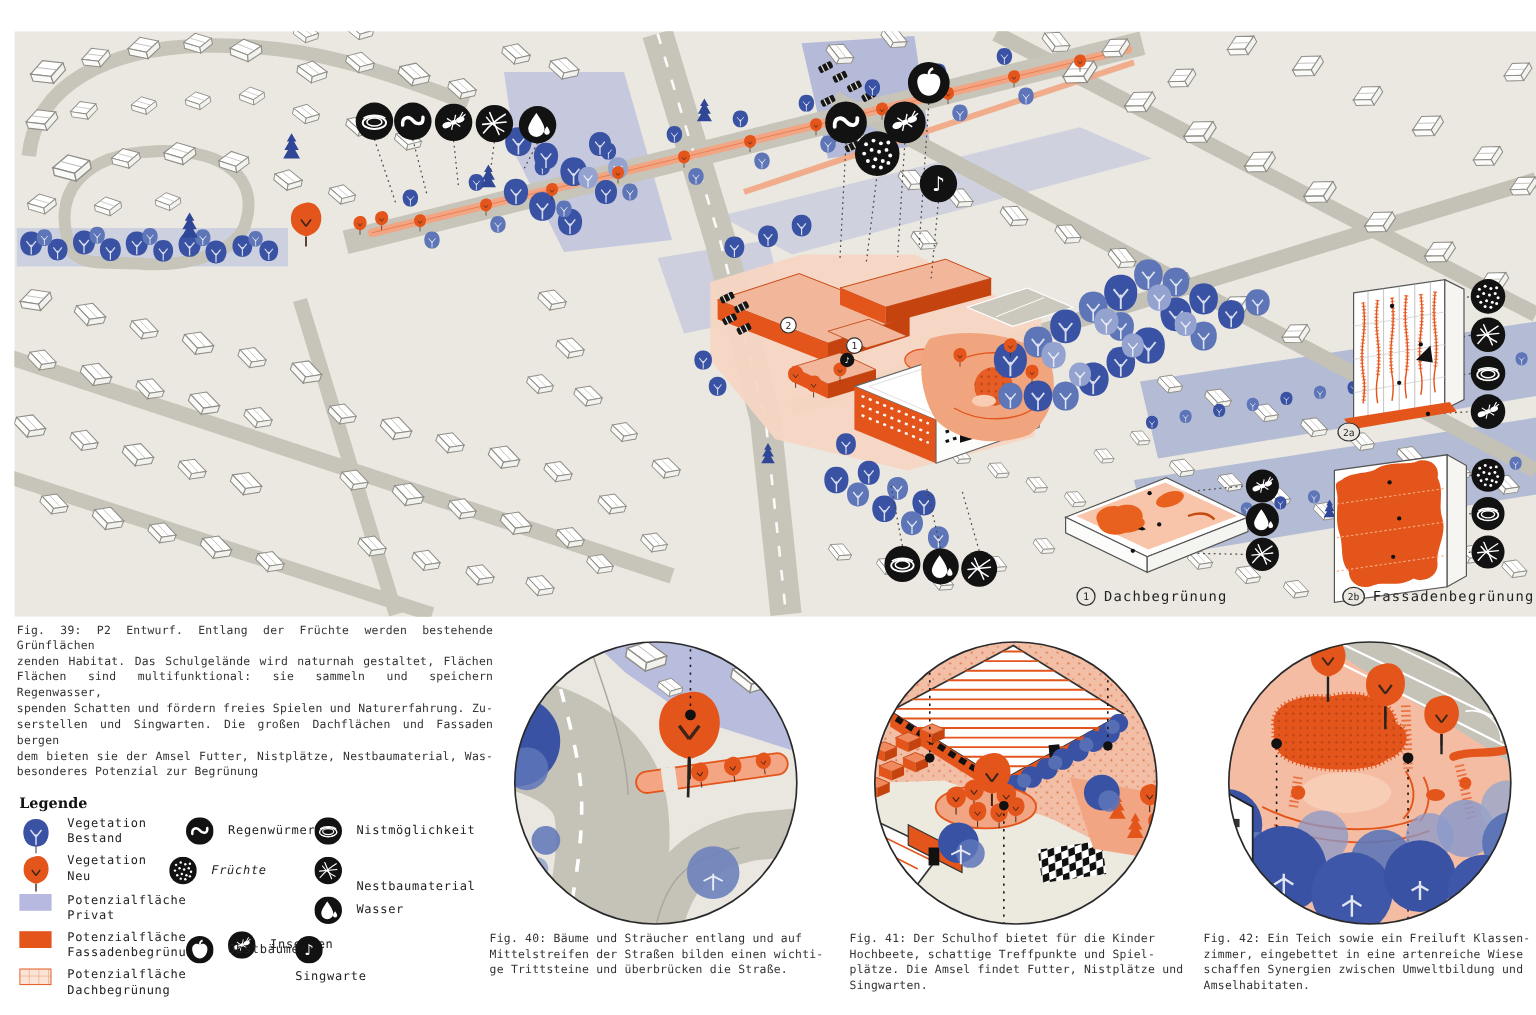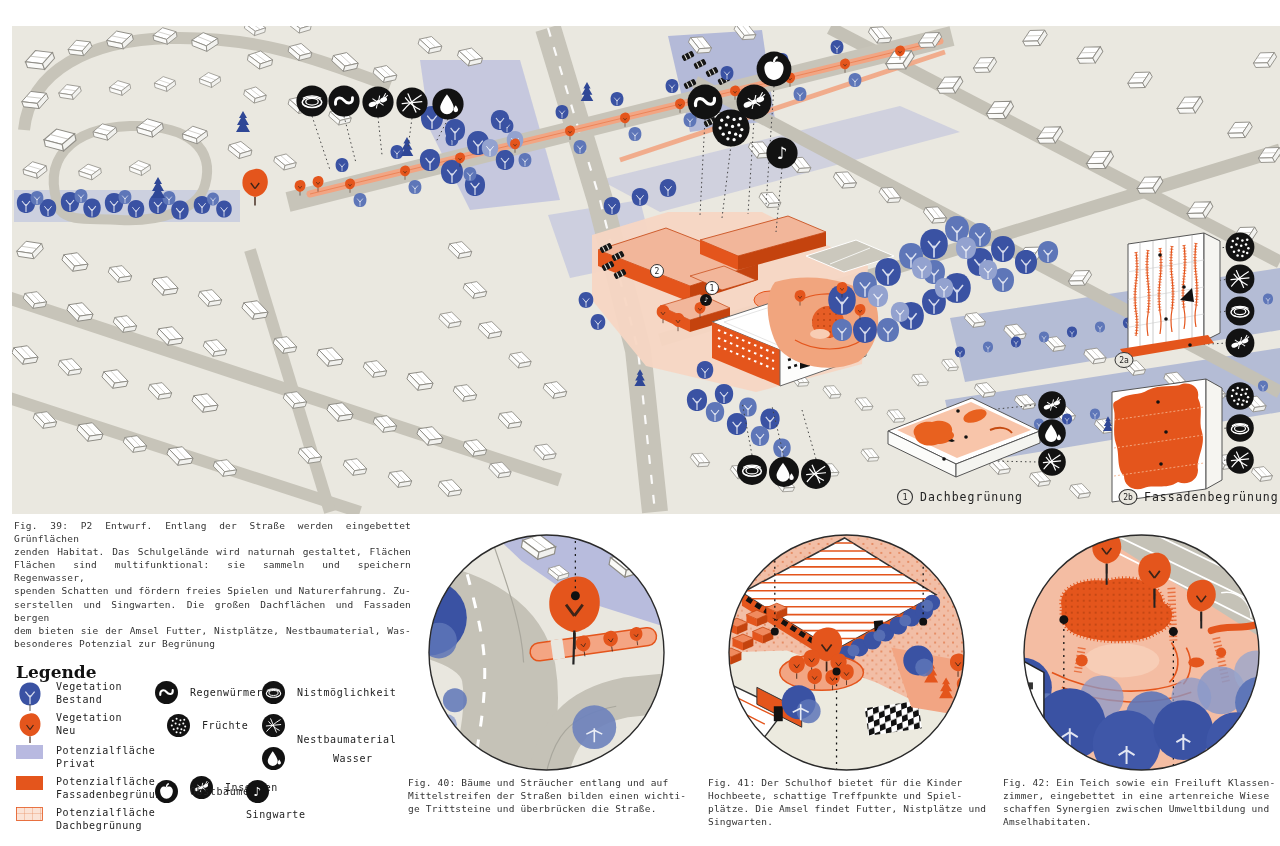--- a/index.html
+++ b/index.html
@@ -3,21 +3,21 @@
 <meta charset="utf-8">
 <style>
   html,body{margin:0;padding:0;background:#ffffff;}
   #board{position:relative;width:1280px;height:846px;background:#ffffff;overflow:hidden;
          font-family:"DejaVu Sans Mono","Liberation Mono",monospace;color:#2b2b2b;}
   #map-svg{position:absolute;left:0;top:0;}
   .caption{position:absolute;font-size:9.5px;line-height:13.1px;color:#333;letter-spacing:0.2px;}
   .jline{text-align:justify;text-align-last:justify;}
   #fig39-caption{left:14px;top:519px;width:397px;}
   #legend-title{position:absolute;left:16px;top:662px;font-family:"DejaVu Serif","Liberation Serif",serif;
-                font-weight:bold;font-size:17px;color:#111;}
+                font-weight:bold;font-size:12px;color:#111;}
   .lg-row{position:absolute;display:flex;align-items:flex-start;}
   .lg-label{font-size:10px;line-height:13px;letter-spacing:0.6px;color:#222;}
   .lg-ic{margin-right:12px;flex:0 0 auto;}
   .circle-fig{position:absolute;top:533px;width:239px;height:239px;}
   #fig40-caption{left:408px;top:776px;width:292px;}
   #fig41-caption{left:708px;top:776px;width:292px;}
   #fig42-caption{left:1003px;top:776px;width:280px;}
 </style>
 </head>
 <body>
@@ -636,21 +636,21 @@
       <g transform="translate(1128,497)">
         <ellipse rx="9" ry="7.5" fill="#eae8e0" stroke="#333" stroke-width="1.1"></ellipse>
         <text y="3" text-anchor="middle" font-size="8">2b</text>
           </g>
       <text x="1144" y="501" font-size="11.5" letter-spacing="1">Fassadenbegrünung</text>
     </g>
   </g>
 </svg>
 
 <div id="fig39-caption" class="caption">
-  <div class="jline">Fig. 39: P2 Entwurf. Entlang der Straße werden eingebettet Grünflächen</div>
+  <div class="jline">Fig. 39: P2 Entwurf. Entlang der Früchte werden bestehende Grünflächen</div>
   <div class="jline">zenden Habitat. Das Schulgelände wird naturnah gestaltet, Flächen</div>
   <div class="jline">Flächen sind multifunktional: sie sammeln und speichern Regenwasser,</div>
   <div class="jline">spenden Schatten und fördern freies Spielen und Naturerfahrung. Zu-</div>
   <div class="jline">serstellen und Singwarten. Die großen Dachflächen und Fassaden bergen</div>
   <div class="jline">dem bieten sie der Amsel Futter, Nistplätze, Nestbaumaterial, Was-</div>
   <div>besonderes Potenzial zur Begrünung</div>
 </div>
 
 <div id="legend-title">Legende</div>
 
@@ -702,21 +702,21 @@
         <div>Dachbegrünung</div>
       </div>
 </div>
 
 <div class="lg-row" style="left:155px;top:681px;">
   <svg class="lg-ic" width="23" height="23" viewBox="-12 -12 24 24">
         <use href="#bi-worm"></use>
       </svg>
   <div class="lg-label" style="margin-top:5px;text-align:right;">Regenwürmer</div>
 </div>
-<div class="lg-row" style="left:167px;top:714px;">
+<div class="lg-row" style="left:141px;top:714px;font-style:italic;">
   <svg class="lg-ic" width="23" height="23" viewBox="-12 -12 24 24">
         <use href="#bi-fruits"></use>
       </svg>
   <div class="lg-label" style="margin-top:5px;">Früchte</div>
 </div>
 <div class="lg-row" style="left:155px;top:776px;padding-left:35px;">
   <svg class="lg-ic" width="23" height="23" viewBox="-12 -12 24 24">
         <use href="#bi-insect"></use>
       </svg>
   <div class="lg-label" style="margin-top:5px;">Insekten</div>
@@ -733,21 +733,21 @@
         <use href="#bi-nest"></use>
       </svg>
   <div class="lg-label" style="margin-top:5px;">Nistmöglichkeit</div>
 </div>
 <div class="lg-row" style="left:262px;top:714px;">
   <svg class="lg-ic" width="23" height="23" viewBox="-12 -12 24 24">
         <use href="#bi-twigs"></use>
       </svg>
   <div class="lg-label" style="margin-top:19px;">Nestbaumaterial</div>
 </div>
-<div class="lg-row" style="left:262px;top:747px;gap:36px;">
+<div class="lg-row" style="left:262px;top:747px;">
   <svg class="lg-ic" width="23" height="23" viewBox="-12 -12 24 24">
         <use href="#bi-drop"></use>
       </svg>
   <div class="lg-label" style="margin-top:5px;">Wasser</div>
 </div>
 <div class="lg-row" style="left:246px;top:780px;flex-direction:column;">
   <svg class="lg-ic" width="23" height="23" viewBox="-12 -12 24 24">
         <use href="#bi-note"></use>
       </svg>
   <div class="lg-label" style="margin-top:5px;">Singwarte</div>

